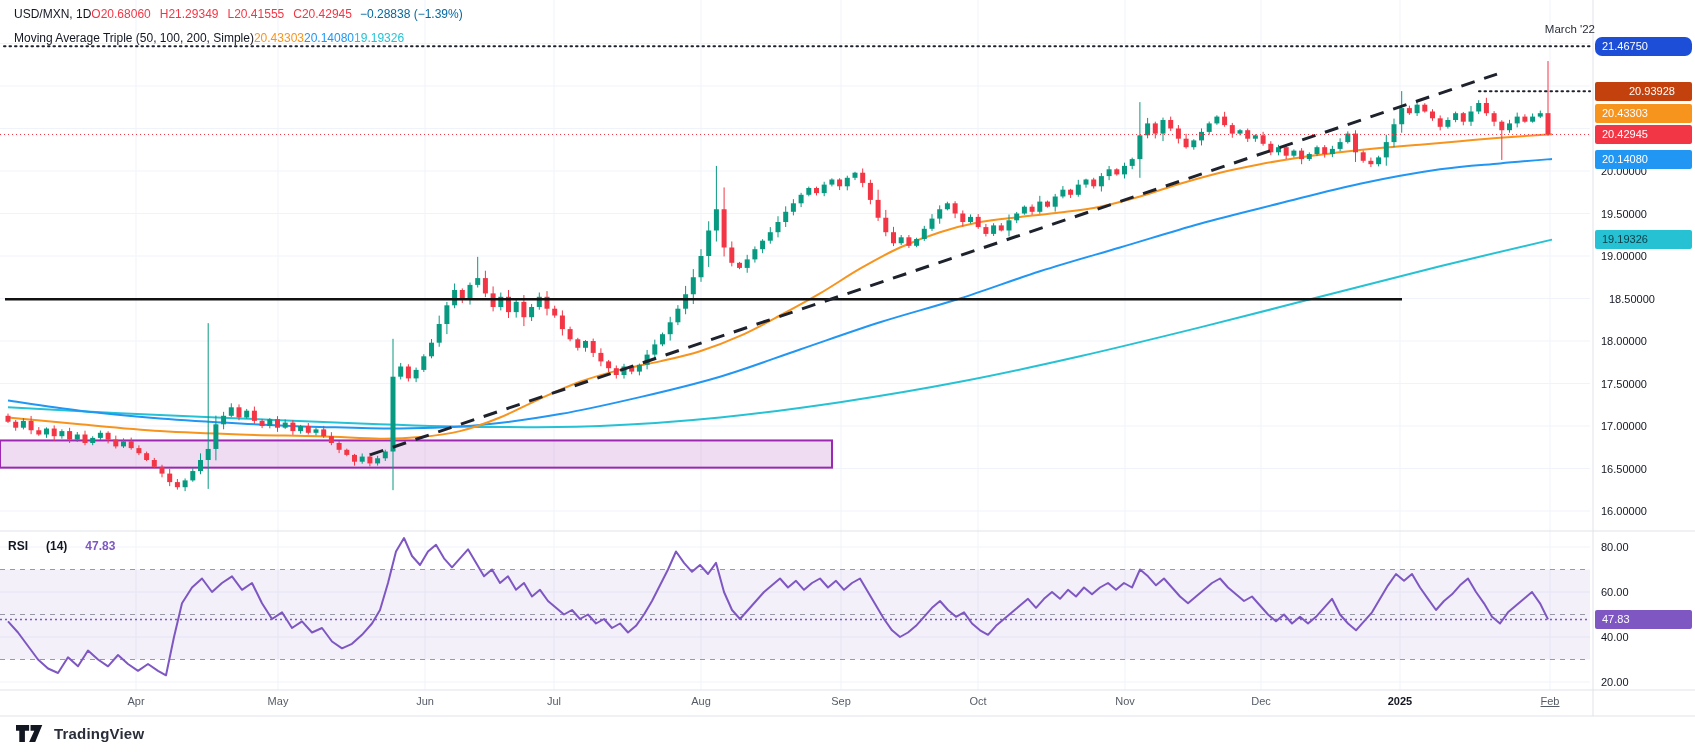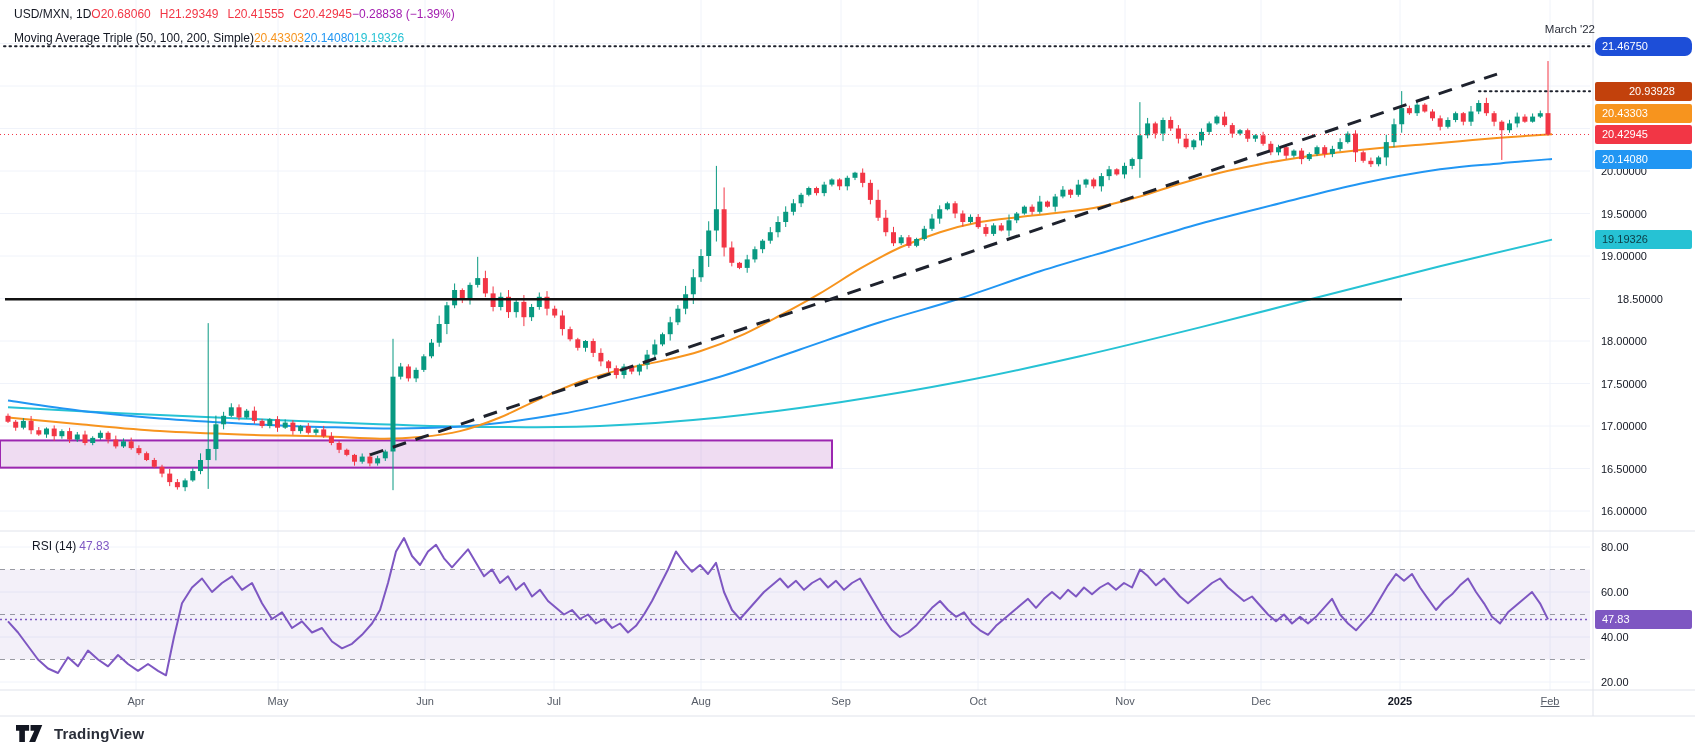--- a/index.html
+++ b/index.html
@@ -2,25 +2,25 @@
 <html><head>
 <meta charset="utf-8">
 <style>
   html,body{margin:0;padding:0;background:#ffffff;}
   body{font-family:"Liberation Sans", sans-serif; -webkit-font-smoothing:antialiased;}
   #app{position:relative;width:1695px;height:752px;background:#fff;overflow:hidden;}
   #chart-svg{position:absolute;left:0;top:0;}
   .legend{position:absolute;left:14px;display:flex;align-items:center;font-size:12px;color:#131722;white-space:nowrap;}
   .legend.l1{top:7px;}
   .legend.l2{top:31px;}
-  .red{color:#a21caf;}
+  .red{color:#0369a1;margin-left:8px;}
   .ohlc-group{display:flex;gap:9px;}
   .ohlc-item{color:#f23645;}
   .ma-val{font-size:12px;}
-  .rsi-legend{position:absolute;left:32px;top:539px;font-size:12px;color:#131722;display:flex;gap:3px;align-items:center;}
+  .rsi-legend{position:absolute;left:8px;top:539px;font-size:12px;color:#131722;display:flex;gap:18px;align-items:center;font-weight:bold;}
   .rsi-val{color:#7e57c2;}
   .march-label{position:absolute;left:1440px;top:23px;width:155px;text-align:right;font-size:11.5px;color:#2a2e39;}
   .axis-tick{position:absolute;left:1601px;font-size:11px;color:#131722;line-height:14px;}
   .axis-badge{position:absolute;left:1595px;width:97px;height:19px;line-height:19px;font-size:11px;padding-left:7px;box-sizing:border-box;border-radius:2px;}
   .month-label{position:absolute;top:695px;width:60px;margin-left:-30px;text-align:center;font-size:11px;color:#555b66;}
   .month-label.bold{color:#131722;font-weight:bold;}
   .watermark{position:absolute;left:16px;top:724px;display:flex;align-items:center;gap:8px;}
   .watermark-text{font-size:15px;font-weight:600;color:#2a2e39;letter-spacing:.2px;}
   .axis-surface{position:absolute;background:transparent;}
 </style>
@@ -503,21 +503,21 @@
     <span>(14)</span>
     <span class="rsi-val">47.83</span>
   </div>
 
   <div class="march-label">March '22</div>
 
   <div id="right-axis" class="axis-surface" style="left:1593px;top:0;width:102px;height:716px;">
       <div class="axis-tick" style="top: 164px; left: 8px; position: absolute;">20.00000</div>
       <div class="axis-tick" style="top: 206.5px; left: 8px; position: absolute;">19.50000</div>
       <div class="axis-tick" style="top: 249px; left: 8px; position: absolute;">19.00000</div>
-      <div class="axis-tick" style="top: 291.5px; left: 24px; position: absolute;">18.50000</div>
+      <div class="axis-tick" style="top: 291.5px; left: 16px; position: absolute;">18.50000</div>
       <div class="axis-tick" style="top: 334px; left: 8px; position: absolute;">18.00000</div>
       <div class="axis-tick" style="top: 376.5px; left: 8px; position: absolute;">17.50000</div>
       <div class="axis-tick" style="top: 419px; left: 8px; position: absolute;">17.00000</div>
       <div class="axis-tick" style="top: 461.5px; left: 8px; position: absolute;">16.50000</div>
       <div class="axis-tick" style="top: 504px; left: 8px; position: absolute; text-align: right;">16.00000</div>
       <div class="axis-tick" style="top: 540px; left: 8px; position: absolute;">80.00</div>
       <div class="axis-tick" style="top: 585px; left: 8px; position: absolute;">60.00</div>
       <div class="axis-tick" style="top: 630px; left: 8px; position: absolute;">40.00</div>
       <div class="axis-tick" style="top: 675px; left: 8px; position: absolute;">20.00</div>
       <div class="axis-badge" style="top: 36.7625px; left: 2px; position: absolute; background: #1d4ed8; color: rgb(255, 255, 255); border-radius: 7px;">21.46750</div>

